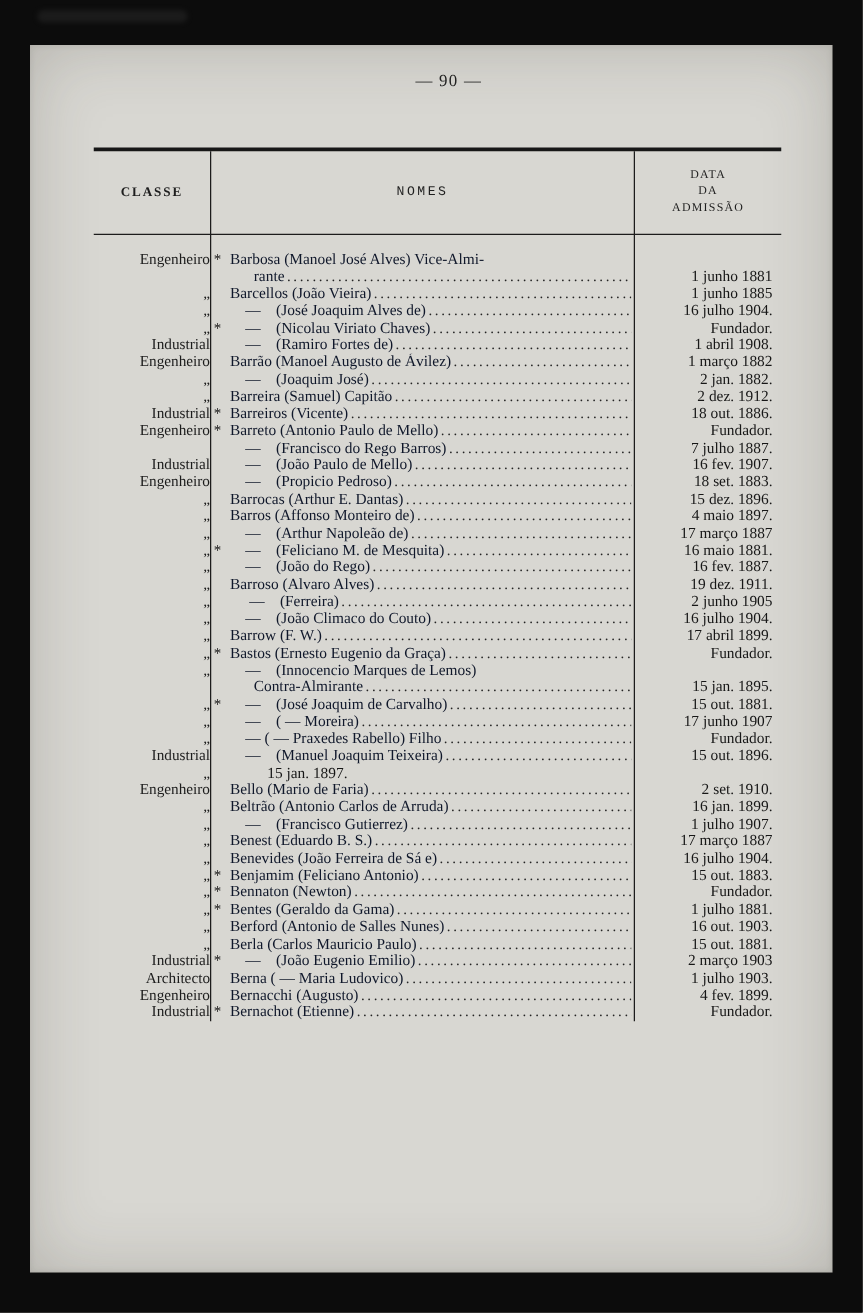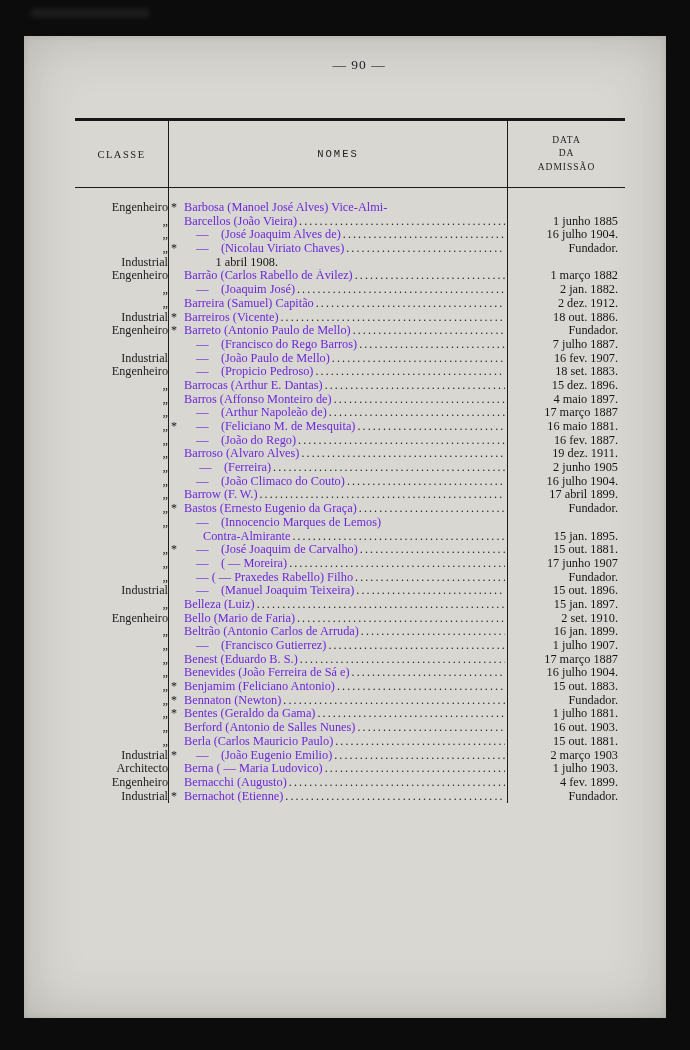--- a/index.html
+++ b/index.html
@@ -28,31 +28,31 @@
   .vline.v1{left:93px;}
   .vline.v2{right:117px;}
   .thead{
     display:flex;height:66px;border-bottom:1.6px solid #1c1c1c;
     align-items:center;
   }
   .th{display:flex;flex-direction:column;justify-content:center;align-items:center;height:100%;}
   .col-classe{width:93px;flex:0 0 auto;}
   .col-nomes{flex:1 1 auto;min-width:0;font-family:Liberation Mono, monospace;}
   .col-data{width:117px;flex:0 0 auto;}
-  .th-classe{font-size:10.5px;letter-spacing:1.5px;color:#1e1e1e;}
+  .th-classe{font-size:10.5px;letter-spacing:1.5px;color:#1e1e1e;font-weight:bold;}
   .th-nomes{font-size:10.5px;letter-spacing:2px;color:#1e1e1e;}
   .th-data{font-size:9.5px;line-height:13.5px;letter-spacing:1px;text-align:center;color:#1e1e1e;}
   .tbody{padding-top:13px;}
   .line{display:flex;height:13.7px;line-height:13.7px;font-size:12.3px;}
   .cell-classe{width:93px;flex:0 0 auto;text-align:right;font-size:12.2px;
     white-space:pre;overflow:hidden;color:#1c1c1c;}
   .cell-nomes{flex:1 1 auto;min-width:0;display:flex;align-items:baseline;
     padding-left:3px;overflow:hidden;}
   .star{flex:0 0 13px;width:13px;font-size:12px;color:#141414;}
-  .name{white-space:pre;flex:0 0 auto;color:#6d28d9;}
+  .name{white-space:pre;flex:0 0 auto;color:#0f172a;}
   .name.indent{padding-left:19px;}
   .leader{flex:1 1 auto;overflow:hidden;white-space:nowrap;margin:0 3px 0 2px;color:#232323;}
   .leader::after{
     content:"........................................................................................................................";
     letter-spacing:2.1px;font-size:12px;
   }
   .cell-data{width:117px;flex:0 0 auto;text-align:right;padding-right:7px;
     box-sizing:border-box;white-space:pre;color:#161616;}
 </style>
 </head>
@@ -85,20 +85,29 @@
       <div class="tbody">
           <div class="line">
             <div class="cell-classe">Engenheiro</div>
             <div class="cell-nomes">
               <span class="star">*</span>
               <span class="name">Barbosa (Manoel José Alves) Vice-Almi-</span>
             </div>
             <div class="cell-data"></div>
           </div>
           <div class="line">
+            <div class="cell-classe"></div>
+            <div class="cell-nomes">
+              <span class="star"></span>
+              <span class="name indent">rante</span>
+              <span class="leader"></span>
+            </div>
+            <div class="cell-data">1 junho 1881</div>
+          </div>
+          <div class="line">
             <div class="cell-classe">„</div>
             <div class="cell-nomes">
               <span class="star"></span>
               <span class="name">Barcellos (João Vieira)</span>
               <span class="leader"></span>
             </div>
             <div class="cell-data">1 junho 1885</div>
           </div>
           <div class="line">
             <div class="cell-classe">„</div>
@@ -113,27 +122,32 @@
             <div class="cell-classe">„</div>
             <div class="cell-nomes">
               <span class="star">*</span>
               <span class="name">    —    (Nicolau Viriato Chaves)</span>
               <span class="leader"></span>
             </div>
             <div class="cell-data">Fundador.</div>
           </div>
           <div class="line">
             <div class="cell-classe">Industrial</div>
+            <div class="cell-nomes">
+              <span class="star"></span>
+              <span class="name">    —    (Ramiro Fortes de)</span>
+              <span class="leader"></span>
+            </div>
             <div class="cell-data">1 abril 1908.</div>
           </div>
           <div class="line">
             <div class="cell-classe">Engenheiro</div>
             <div class="cell-nomes">
               <span class="star"></span>
-              <span class="name">Barrão (Carlos Rabello de Ávilez)</span>
+              <span class="name">Barrão (Manoel Augusto de Ávilez)</span>
               <span class="leader"></span>
             </div>
             <div class="cell-data">1 março 1882</div>
           </div>
           <div class="line">
             <div class="cell-classe">„</div>
             <div class="cell-nomes">
               <span class="star"></span>
               <span class="name">    —    (Joaquim José)</span>
               <span class="leader"></span>
@@ -332,25 +346,20 @@
             <div class="cell-classe">Industrial</div>
             <div class="cell-nomes">
               <span class="star"></span>
               <span class="name">    —    (Manuel Joaquim Teixeira)</span>
               <span class="leader"></span>
             </div>
             <div class="cell-data">15 out. 1896.</div>
           </div>
           <div class="line">
             <div class="cell-classe">„</div>
-            <div class="cell-nomes">
-              <span class="star"></span>
-              <span class="name">Belleza (Luiz)</span>
-              <span class="leader"></span>
-            </div>
             <div class="cell-data">15 jan. 1897.</div>
           </div>
           <div class="line">
             <div class="cell-classe">Engenheiro</div>
             <div class="cell-nomes">
               <span class="star"></span>
               <span class="name">Bello (Mario de Faria)</span>
               <span class="leader"></span>
             </div>
             <div class="cell-data">2 set. 1910.</div>

